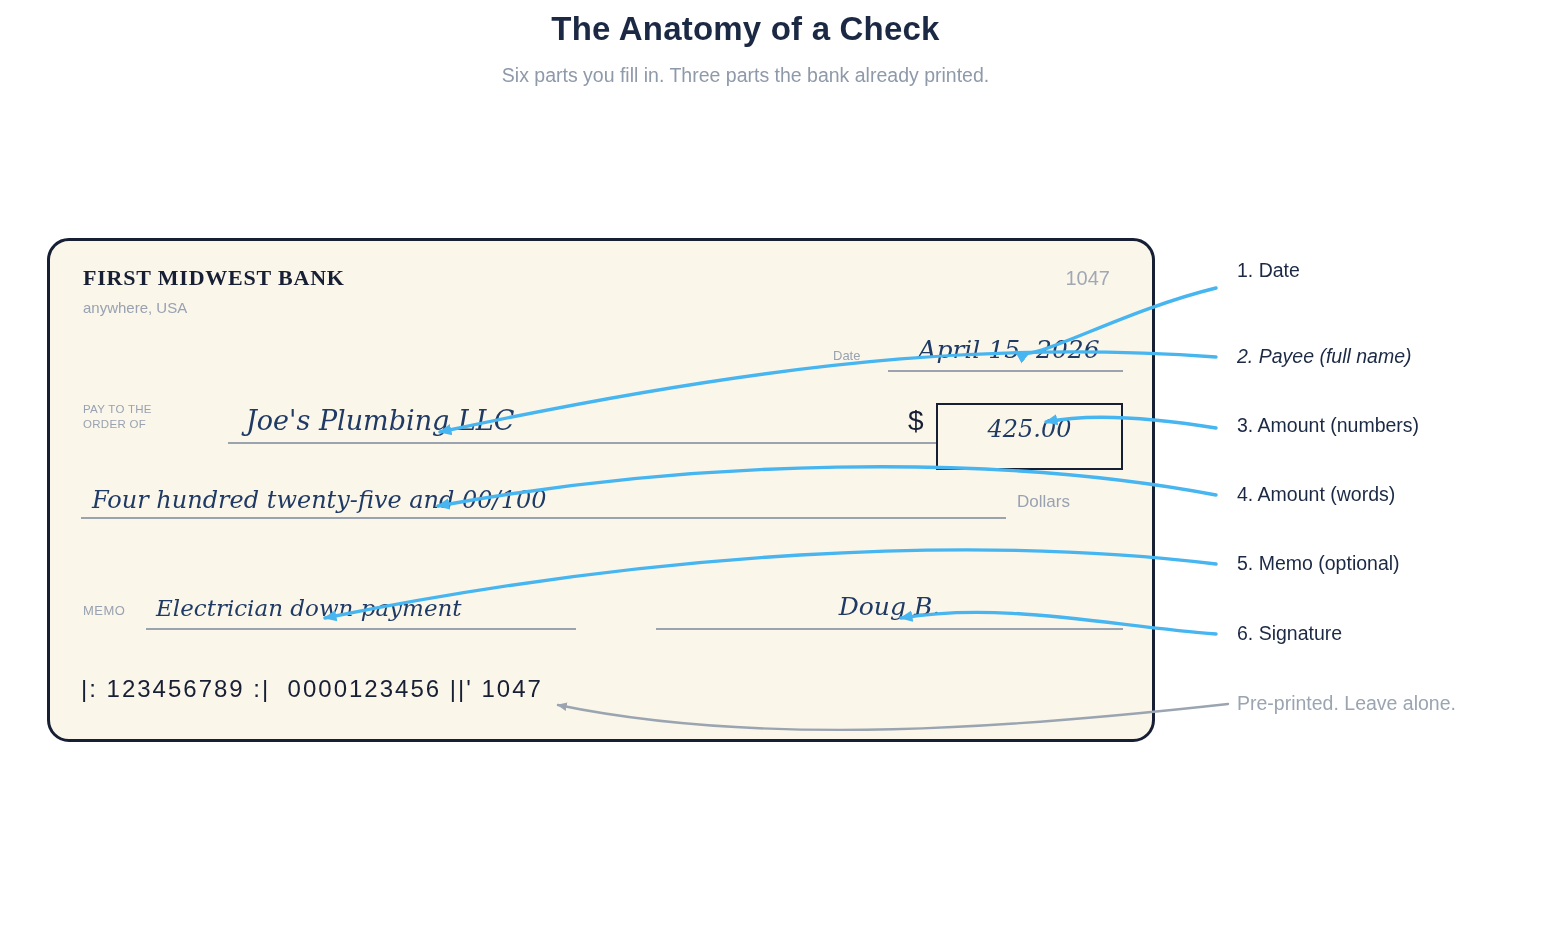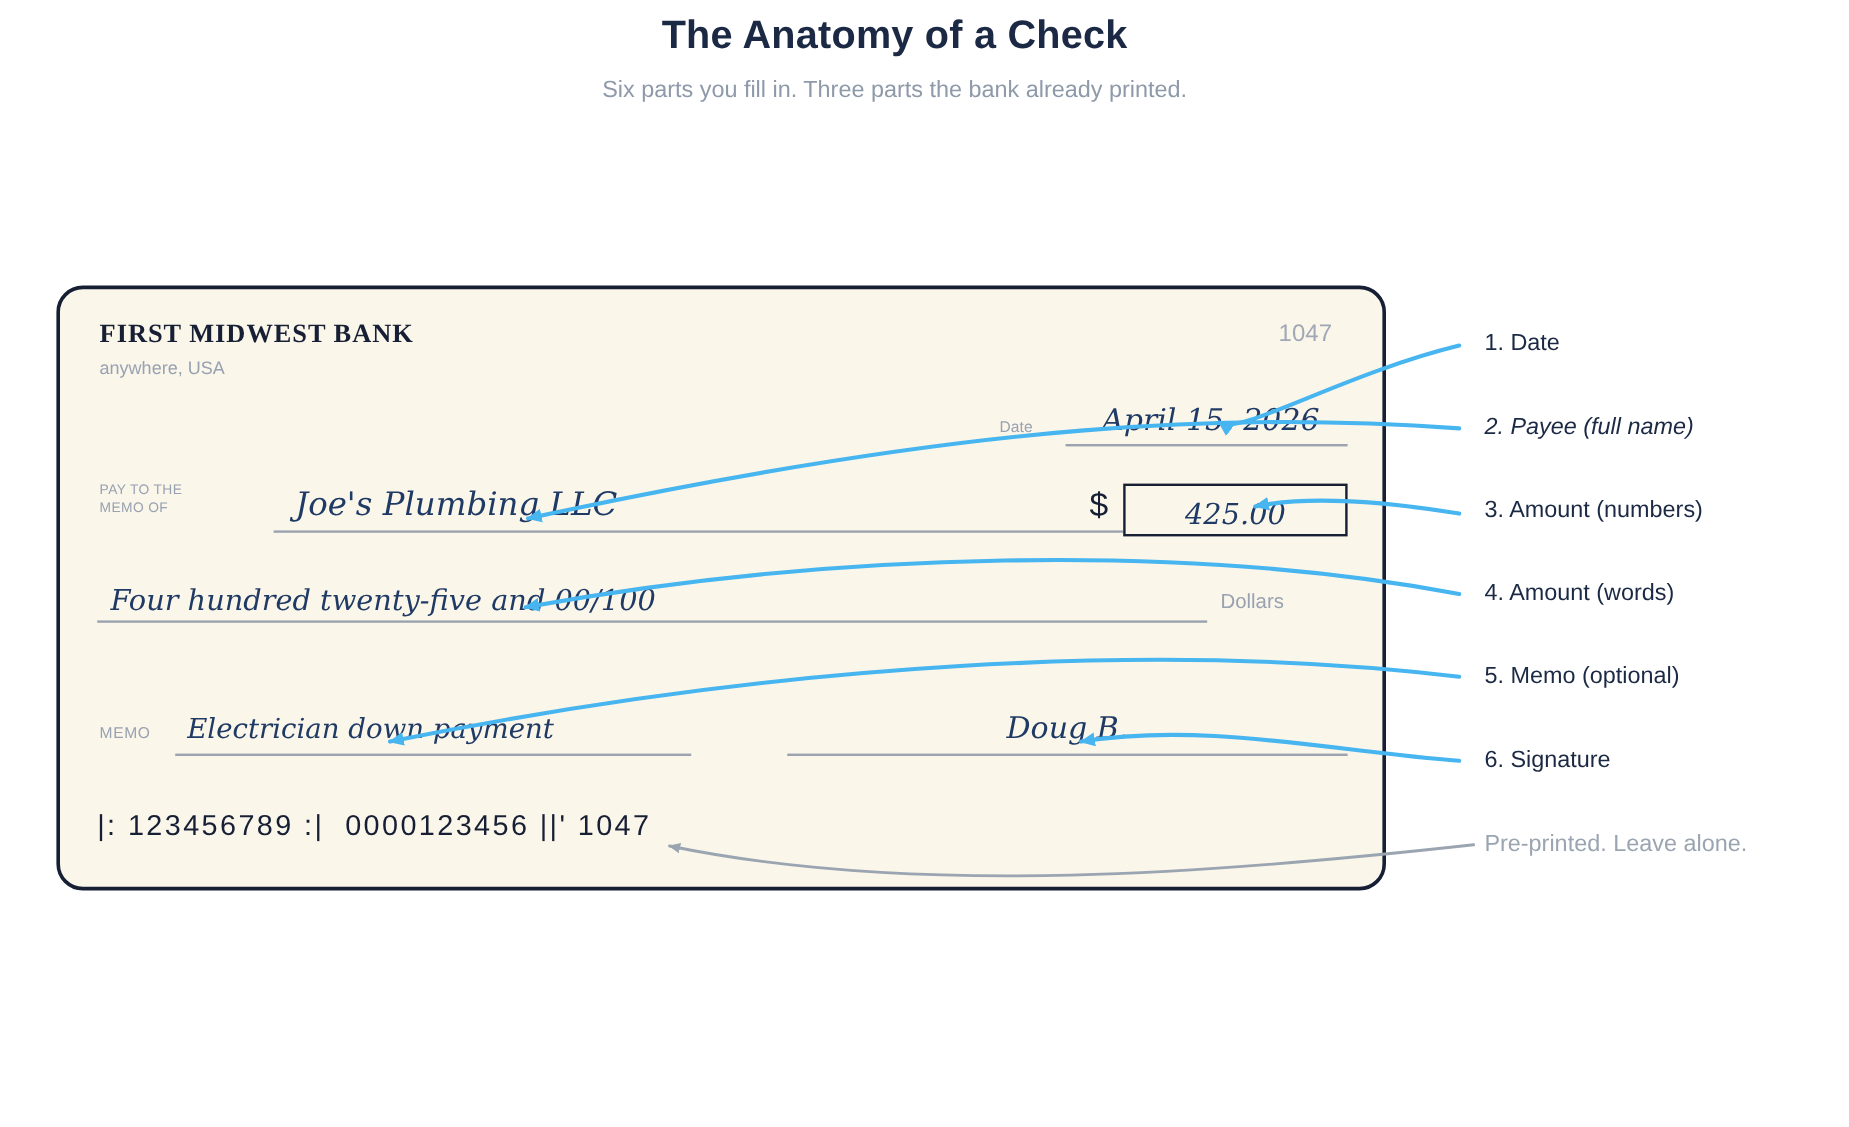--- a/index.html
+++ b/index.html
@@ -62,21 +62,21 @@
     position:absolute;left:196px;top:164px;
     font-family:"DejaVu Serif",serif;font-style:italic;
     font-size:27px;color:var(--hand);
   }
 
   .dollar-sign{
     position:absolute;left:858px;top:164px;
     font-size:28px;color:var(--border-ink);
   }
   .amount-box{
-    position:absolute;left:886px;top:162px;width:187px;height:44px;
+    position:absolute;left:886px;top:162px;width:187px;height:67px;
     border:2.5px solid var(--border-ink);
   }
   .amount-value{
     position:absolute;left:0;top:10px;width:100%;text-align:center;
     font-family:"DejaVu Serif",serif;font-style:italic;
     font-size:24px;color:var(--hand);
   }
 
   .words-value{
     position:absolute;left:42px;top:245px;
@@ -106,21 +106,21 @@
     font-family:Liberation Sans, sans-serif;
     font-size:24px;color:var(--border-ink);
     letter-spacing:2px;white-space:pre;
   }
 
   
   .annotation{
     position:absolute;left:1237px;height:26px;
     font-size:19.5px;color:var(--ink);white-space:nowrap;
   }
-  .ann-1{top:275px;} .ann-2{top:345px;font-style:italic;} .ann-3{top:414px;}
+  .ann-1{top:259px;} .ann-2{top:345px;font-style:italic;} .ann-3{top:414px;}
   .ann-4{top:483px;} .ann-5{top:552px;} .ann-6{top:622px;}
   .ann-7{top:692px;color:var(--gray-arrow);}
 
   
   .arrows{position:absolute;left:0;top:0;width:1541px;height:939px;pointer-events:none;}
 </style>
 </head>
 <body>
 
 <div>
@@ -132,21 +132,21 @@
     <div class="bank-name">FIRST MIDWEST BANK</div>
     <div class="bank-location">anywhere, USA</div>
     <div class="check-number">1047</div>
 
     <div class="lbl date-label">Date</div>
     <div class="date-value">April 15, 2026</div>
     <div class="field-line date-line"></div>
 
     <div class="lbl payee-label">
       <div>PAY TO THE</div>
-      <div>MEMO OF</div>
+      <div>ORDER OF</div>
     </div>
     <div class="payee-value">Joe's Plumbing LLC</div>
     <div class="field-line payee-line"></div>
 
     <div class="dollar-sign">$</div>
     <div class="amount-box">
       <div class="amount-value">425.00</div>
     </div>
 
     <div class="words-value">Four hundred twenty-five and 00/100</div>

